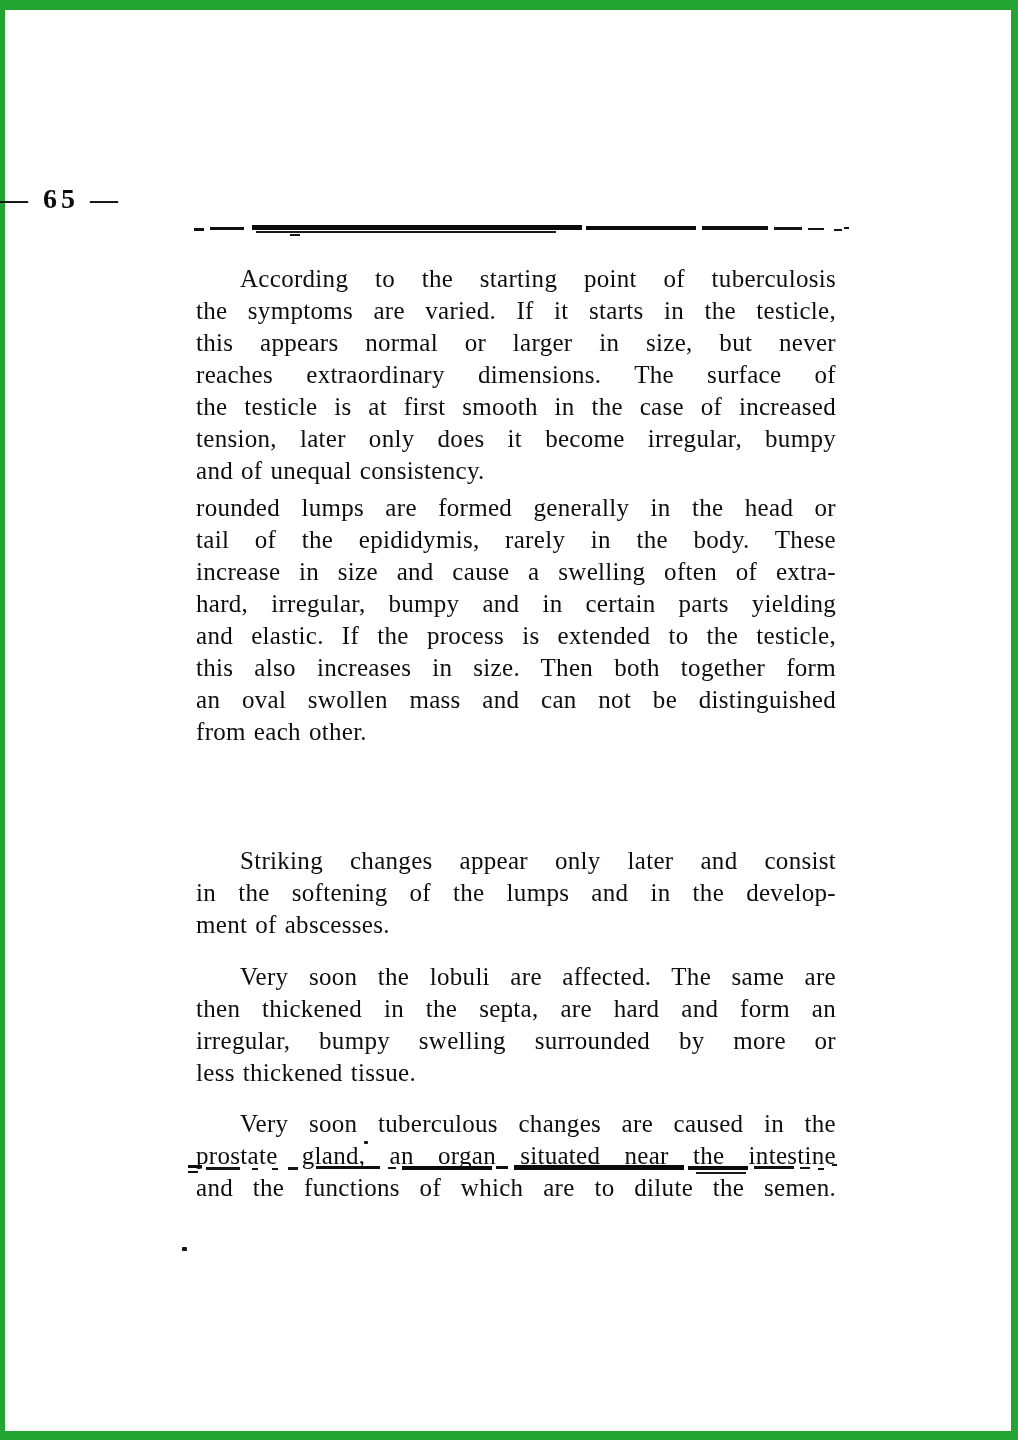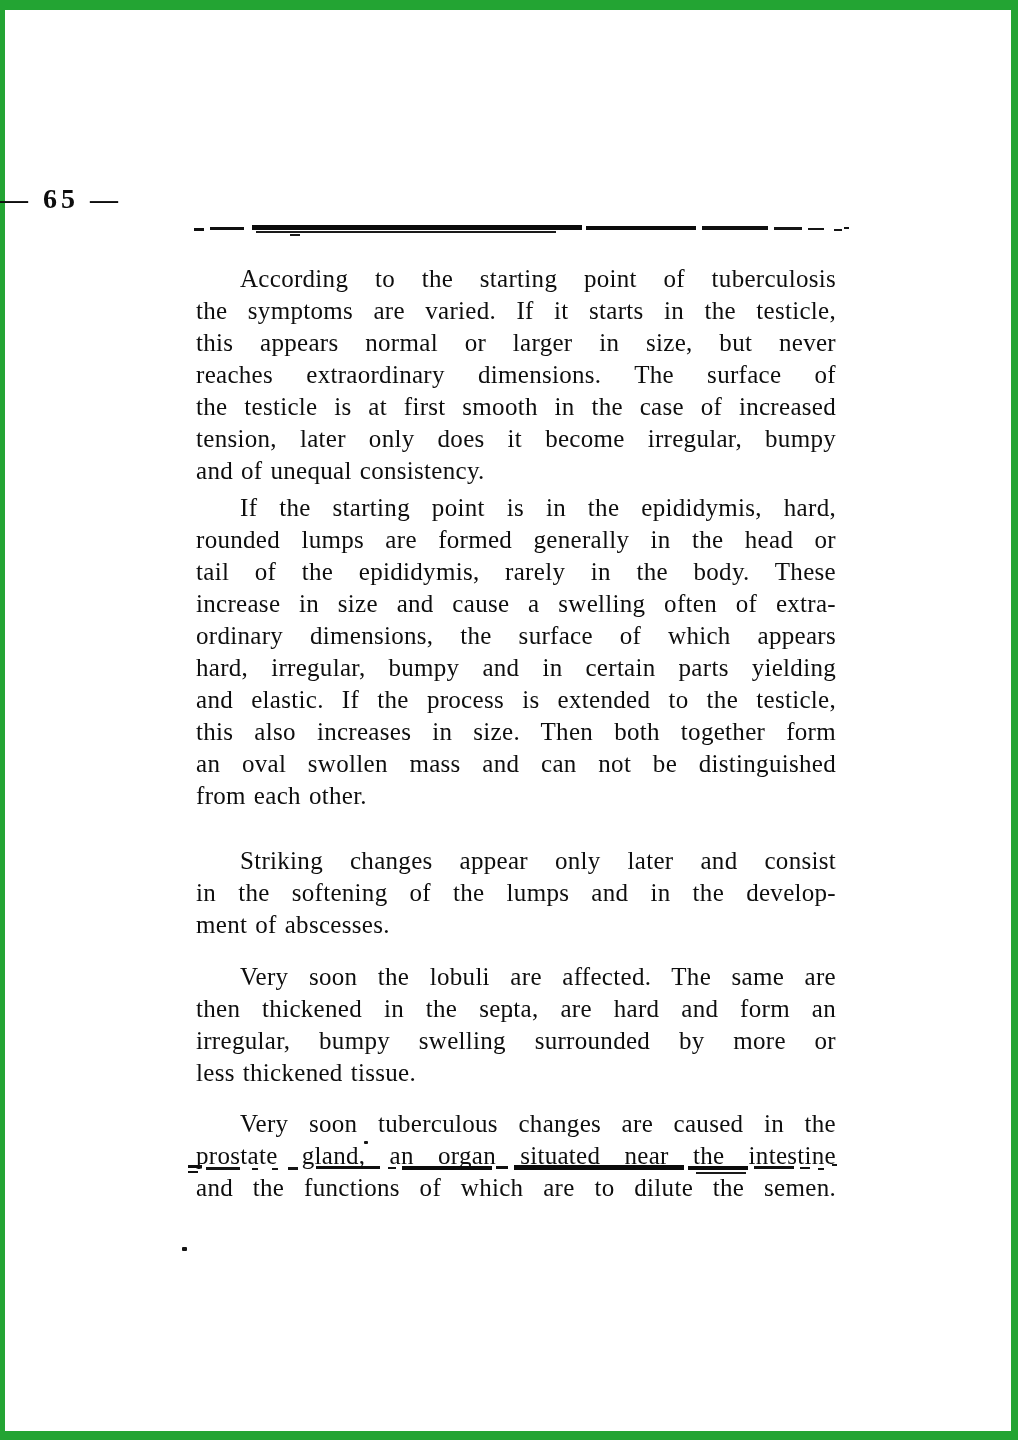--- a/index.html
+++ b/index.html
@@ -73,25 +73,23 @@
     <div class="para para1">
       <div class="tline indent">According to the starting point of tuberculosis</div>
       <div class="tline">the symptoms are varied.  If it starts in the testicle,</div>
       <div class="tline">this appears normal or larger in size, but never</div>
       <div class="tline">reaches extraordinary dimensions.  The surface of</div>
       <div class="tline">the testicle is at first smooth in the case of increased</div>
       <div class="tline">tension, later only does it become irregular, bumpy</div>
       <div class="tline lastline">and of unequal consistency.</div>
     </div>
     <div class="para para2">
-      <div class="tline indent">If the starting point is in the epididymis, hard,</div>
       <div class="tline">rounded lumps are formed generally in the head or</div>
       <div class="tline">tail of the epididymis, rarely in the body.  These</div>
       <div class="tline">increase in size and cause a swelling often of extra-</div>
-      <div class="tline">ordinary dimensions, the surface of which appears</div>
       <div class="tline">hard, irregular, bumpy and in certain parts yielding</div>
       <div class="tline">and elastic.  If the process is extended to the testicle,</div>
       <div class="tline">this also increases in size.  Then both together form</div>
       <div class="tline">an oval swollen mass and can not be distinguished</div>
       <div class="tline lastline">from each other.</div>
     </div>
     <div class="para para3">
       <div class="tline indent">Striking changes appear only later and consist</div>
       <div class="tline">in the softening of the lumps and in the develop-</div>
       <div class="tline lastline">ment of abscesses.</div>

